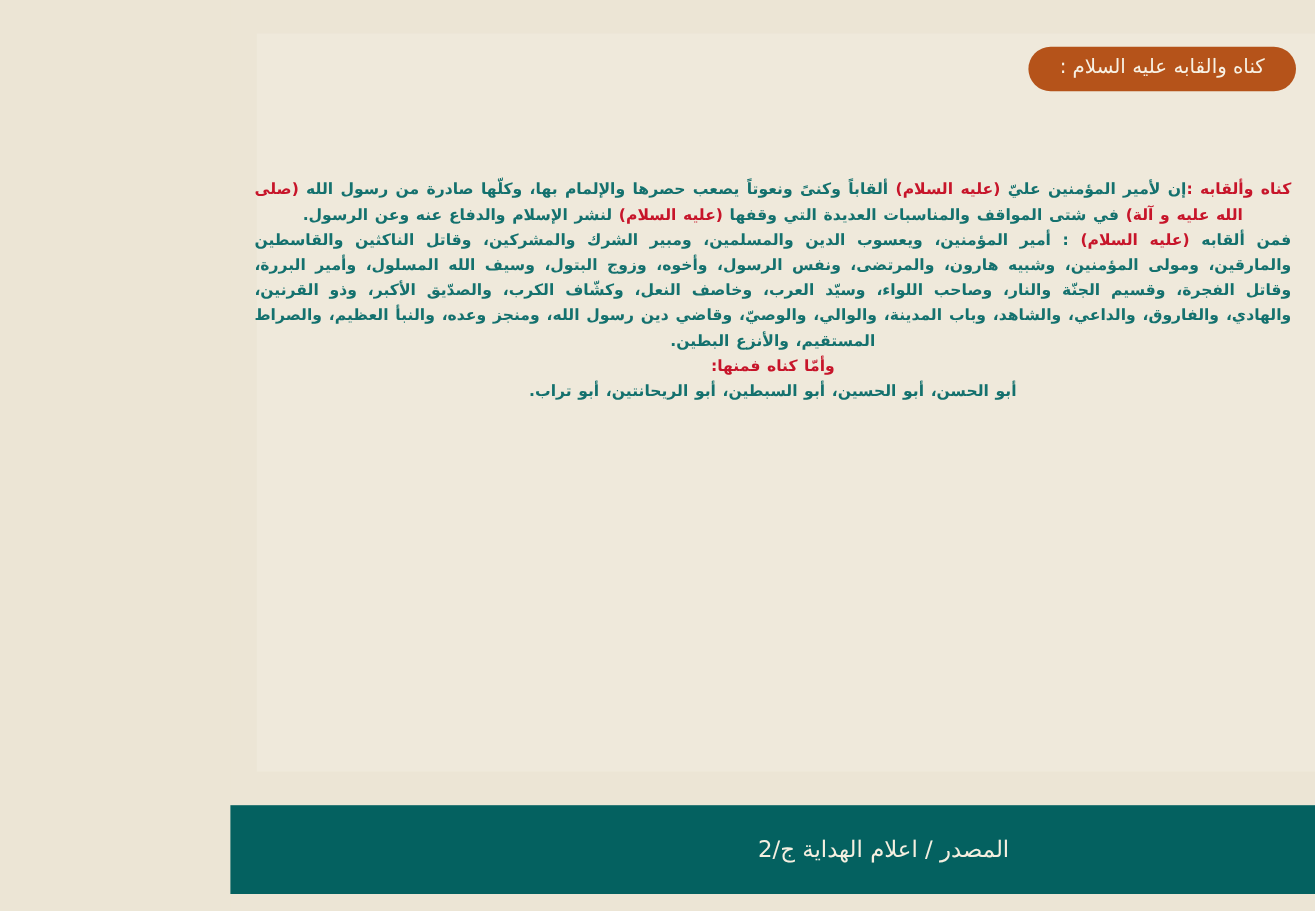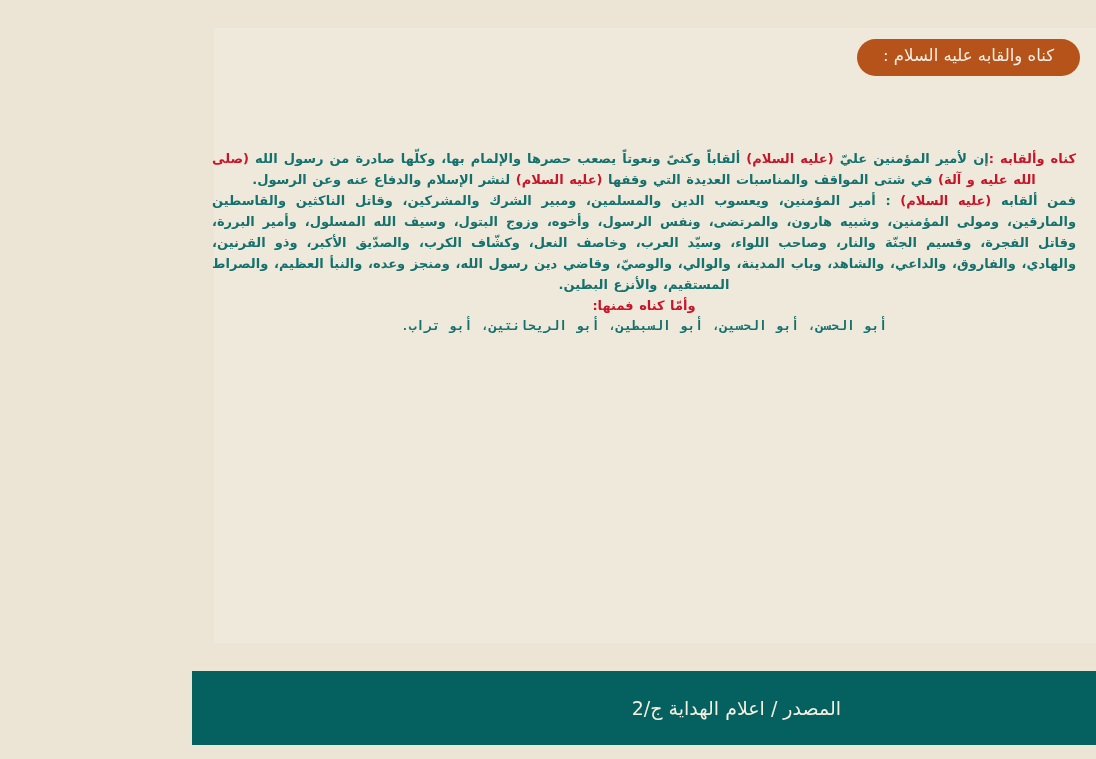--- a/index.html
+++ b/index.html
@@ -84,21 +84,20 @@
 
   .lead-red {
     color: #c7152a;
     font-weight: bold;
   }
 
   .kunya-line {
     text-align: left;
     text-align-last: center;
     margin-top: 2px;
-    font-family: Liberation Mono, monospace;
   }
 
   .amma-line {
     color: #c7152a;
     text-align: left;
     text-align-last: center;
     margin-top: 1px;
   }
 
   

